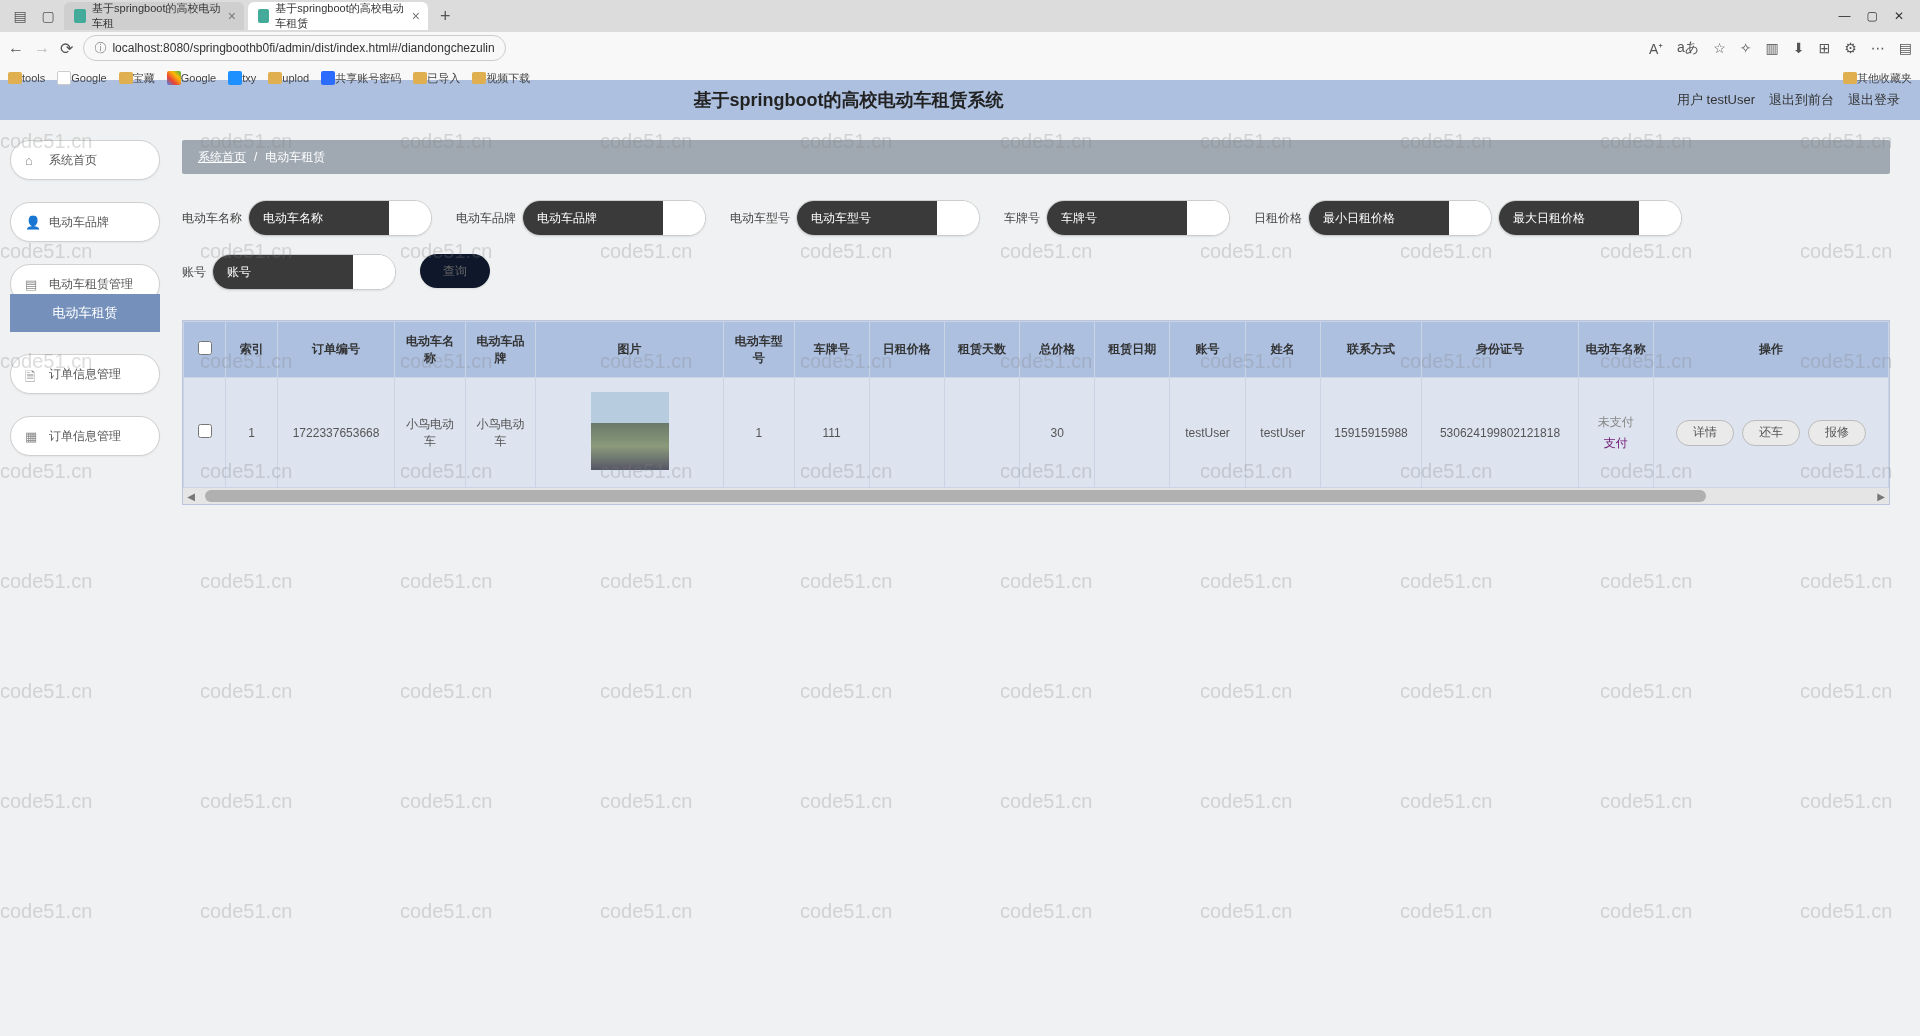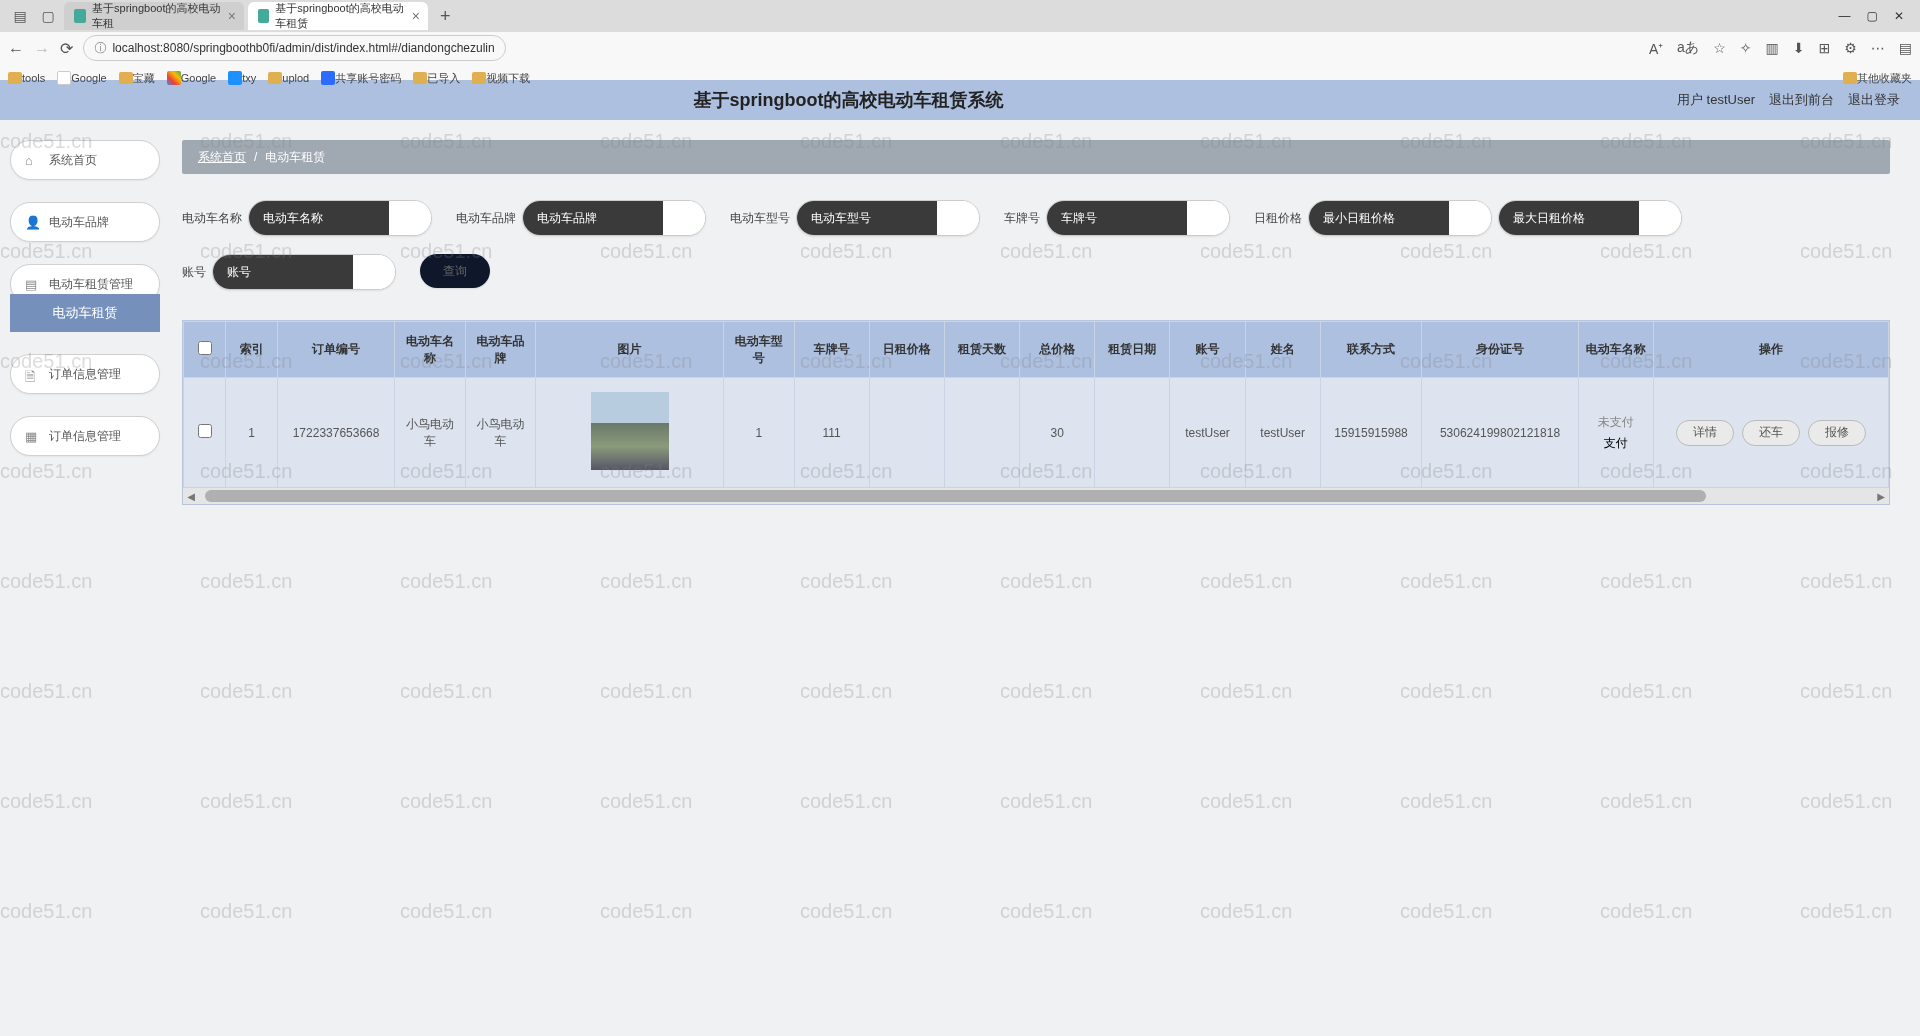--- a/index.html
+++ b/index.html
@@ -61,21 +61,21 @@
 .data-table th, .data-table td { border: 1px solid #cbd4e4; padding: 10px 6px; font-size: 12px; color: #555; text-align: center; vertical-align: middle; }
 .data-table th { background: #adc0e0; color: #333; font-weight: bold; height: 56px; }
 .data-table td { background: #dde4ef; height: 110px; }
 .data-table .chk-col { width: 36px; }
 .data-table .idx-col { width: 44px; }
 .data-table .op-col { width: 200px; }
 .data-table input[type=checkbox] { width: 14px; height: 14px; }
 
 .thumb { width: 78px; height: 78px; background: linear-gradient(180deg, #b8cce0 40%, #6a7a6a 40%, #8a9a7a 70%, #556 100%); display: inline-block; }
 .pay-status { color: #888; }
-.pay-link { color: #000000; display: block; margin-top: 4px; }
+.pay-link { color: #701a75; display: block; margin-top: 4px; }
 
 .op-btns { display: flex; flex-wrap: wrap; gap: 8px; justify-content: center; }
 .op-btn { height: 26px; padding: 0 16px; border-radius: 14px; border: 1px solid #bbb; background: #eaeaea; font-size: 12px; color: #555; cursor: pointer; }
 
 .scroll-track { height: 16px; background: #e5e5e5; display: flex; align-items: center; }
 .scroll-thumb { height: 12px; background: #b0b0b0; border-radius: 6px; margin-left: 6px; width: 88%; }
 .scroll-arrow { width: 16px; text-align: center; color: #777; font-size: 10px; }
 
 
 .watermark-layer { position: fixed; left: 0; right: 0; bottom: 0; top: 80px; pointer-events: none; z-index: 5; }

